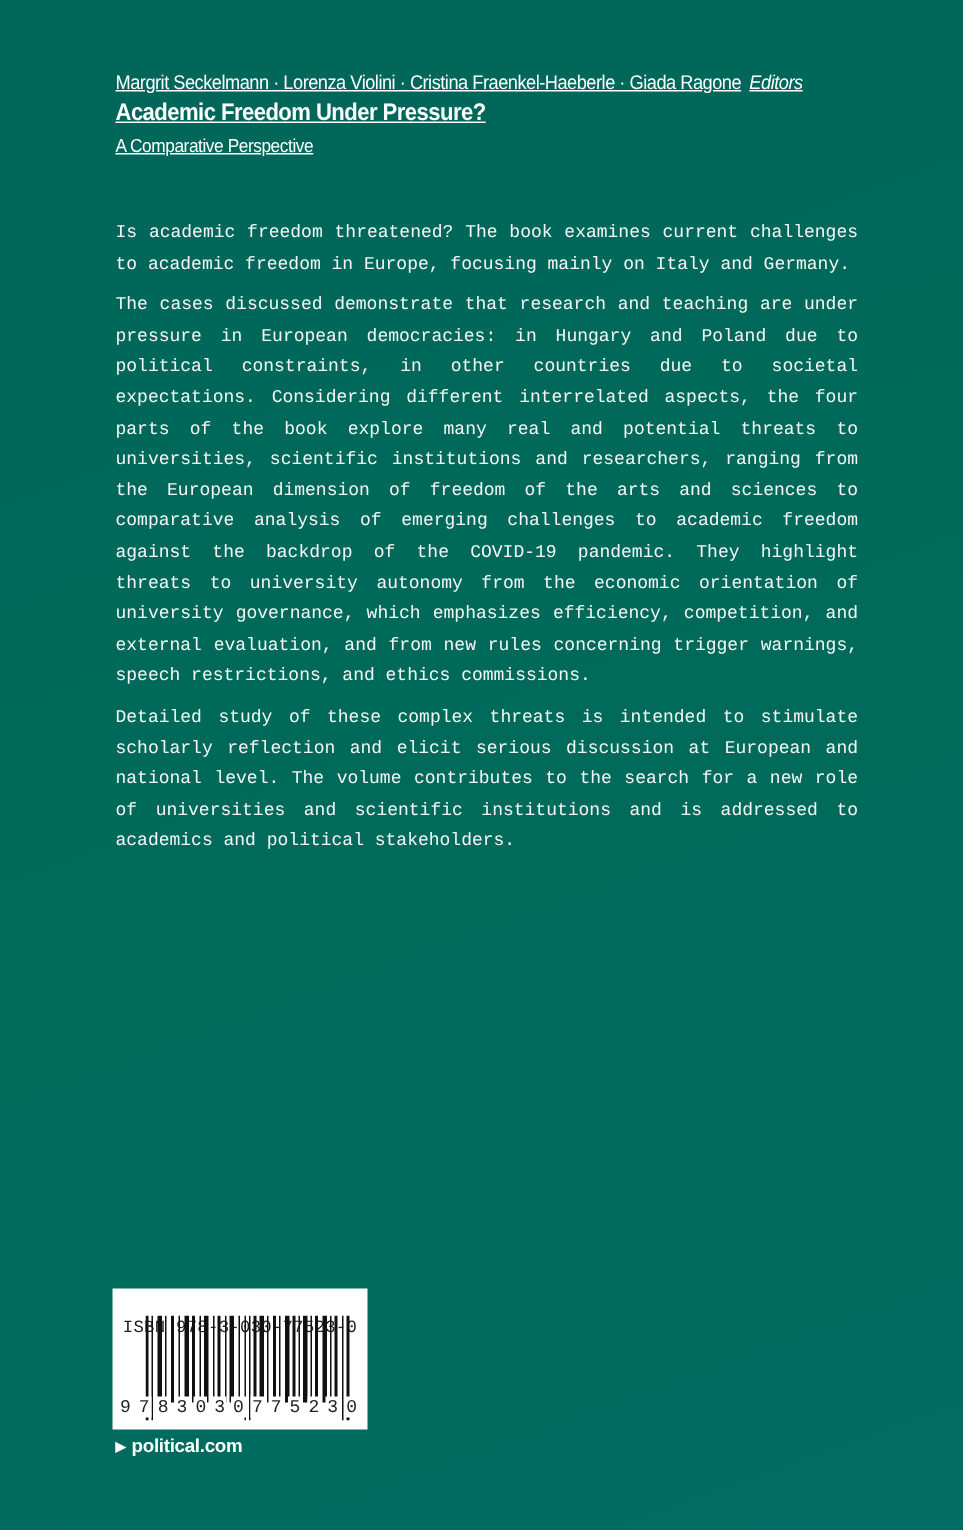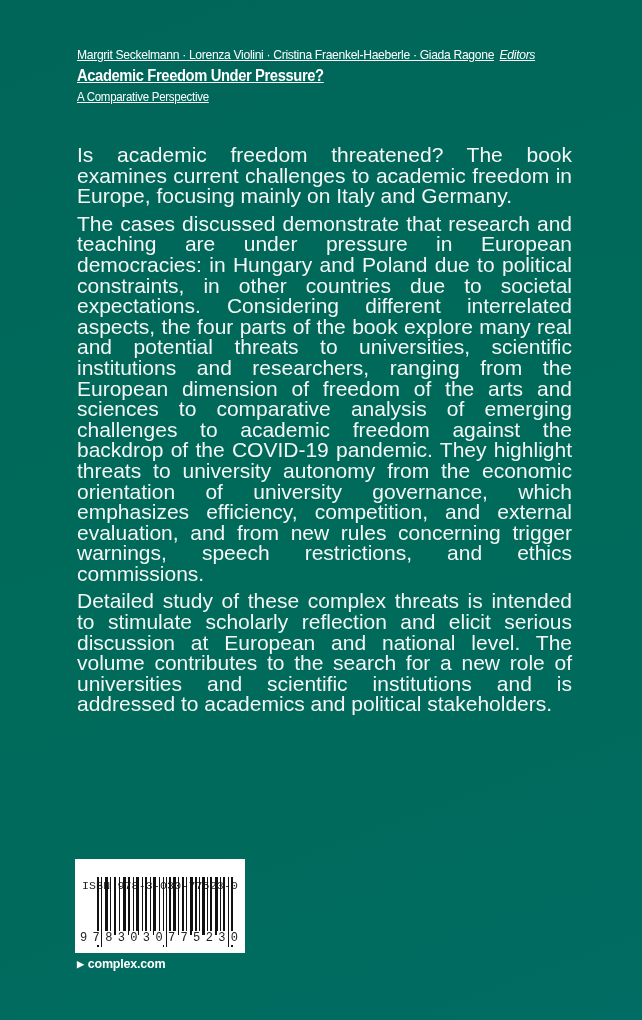--- a/index.html
+++ b/index.html
@@ -19,21 +19,21 @@
       font-family: "Liberation Sans", sans-serif; font-weight: bold; font-size: 16px;
       line-height: 22px; margin-top: 1px; letter-spacing: -0.4px; transform: scaleX(0.92); transform-origin: left; white-space: nowrap;
     }
     .subtitle {
       font-family: "Liberation Sans", sans-serif; font-size: 12.5px; line-height: 18px;
       margin-top: 1px; letter-spacing: -0.3px; transform: scaleX(0.92); transform-origin: left; white-space: nowrap;
     }
     .blurb { position: absolute; left: 77px; top: 145px; width: 495px; }
     .blurb p {
       margin: 0 0 7px 0;
-      font-family: Liberation Sans, sans-serif; font-size: 21px; line-height: 20.6px;
+      font-family: Liberation Mono, monospace; font-size: 12px; line-height: 20.6px;
       text-align: justify; color: #f4f7f5;
     }
     .barcode-box {
       position: absolute; left: 75px; top: 859px; width: 170px; height: 94px;
       background: #ffffff; box-sizing: border-box; padding: 20px 6px 0 6px;
     }
     .isbn {
       font-family: "Liberation Mono", monospace; font-size: 11.5px; color: #222;
       line-height: 13px; white-space: nowrap; letter-spacing: 0.2px; text-align: center;
     }
@@ -119,14 +119,14 @@
     <span>7</span>
     <span>5</span>
     <span>2</span>
     <span>3</span>
     <span>0</span>
   </div>
 </div>
 
 <div class="springer">
   <span class="arrow">▶</span>
-  <span>complex.com</span>
+  <span>political.com</span>
 </div>
 
 </body></html>

